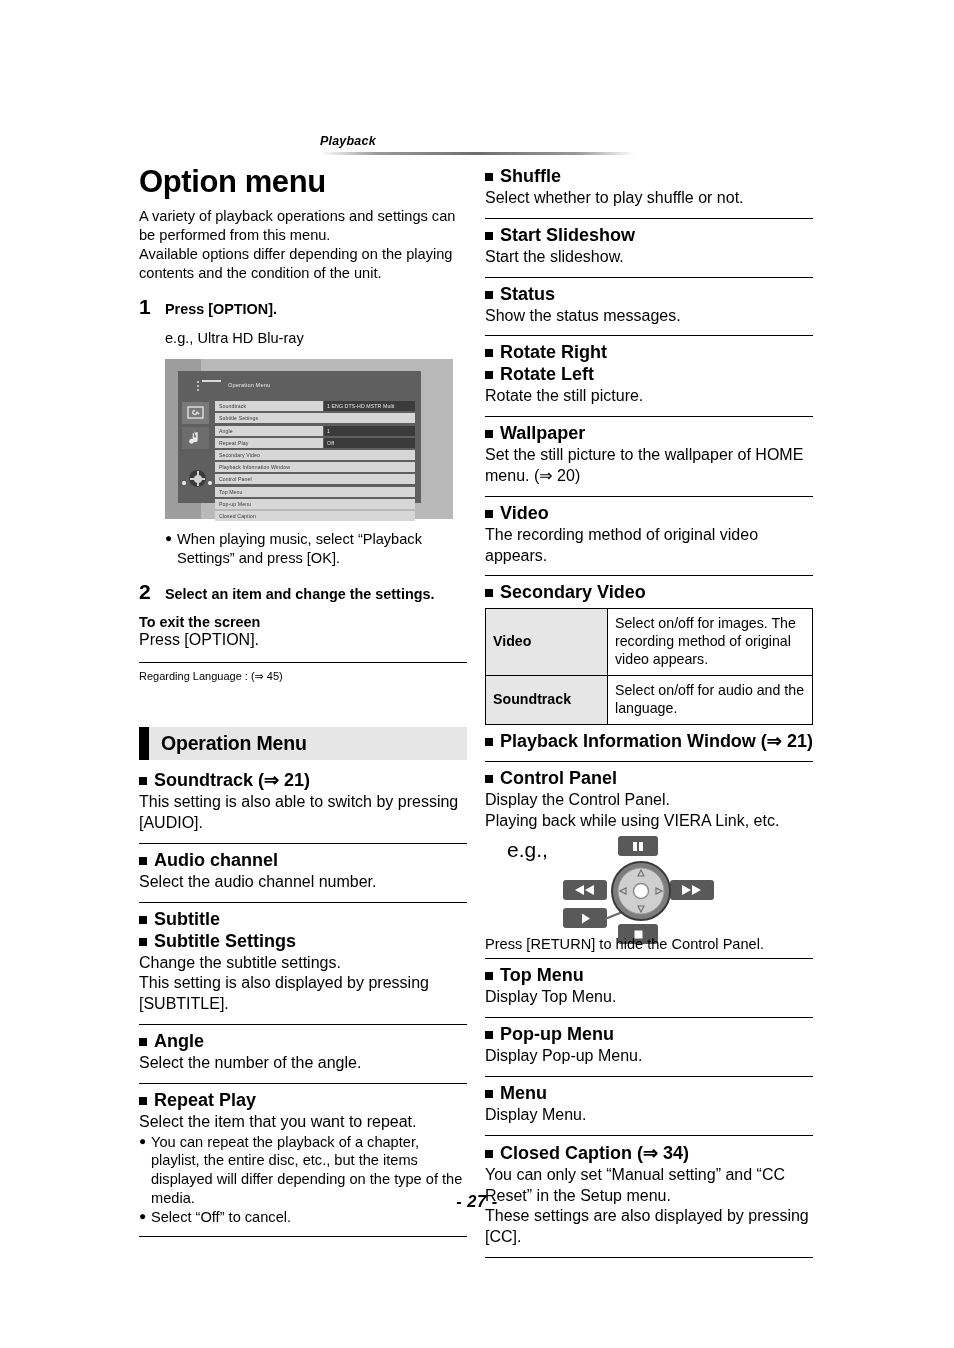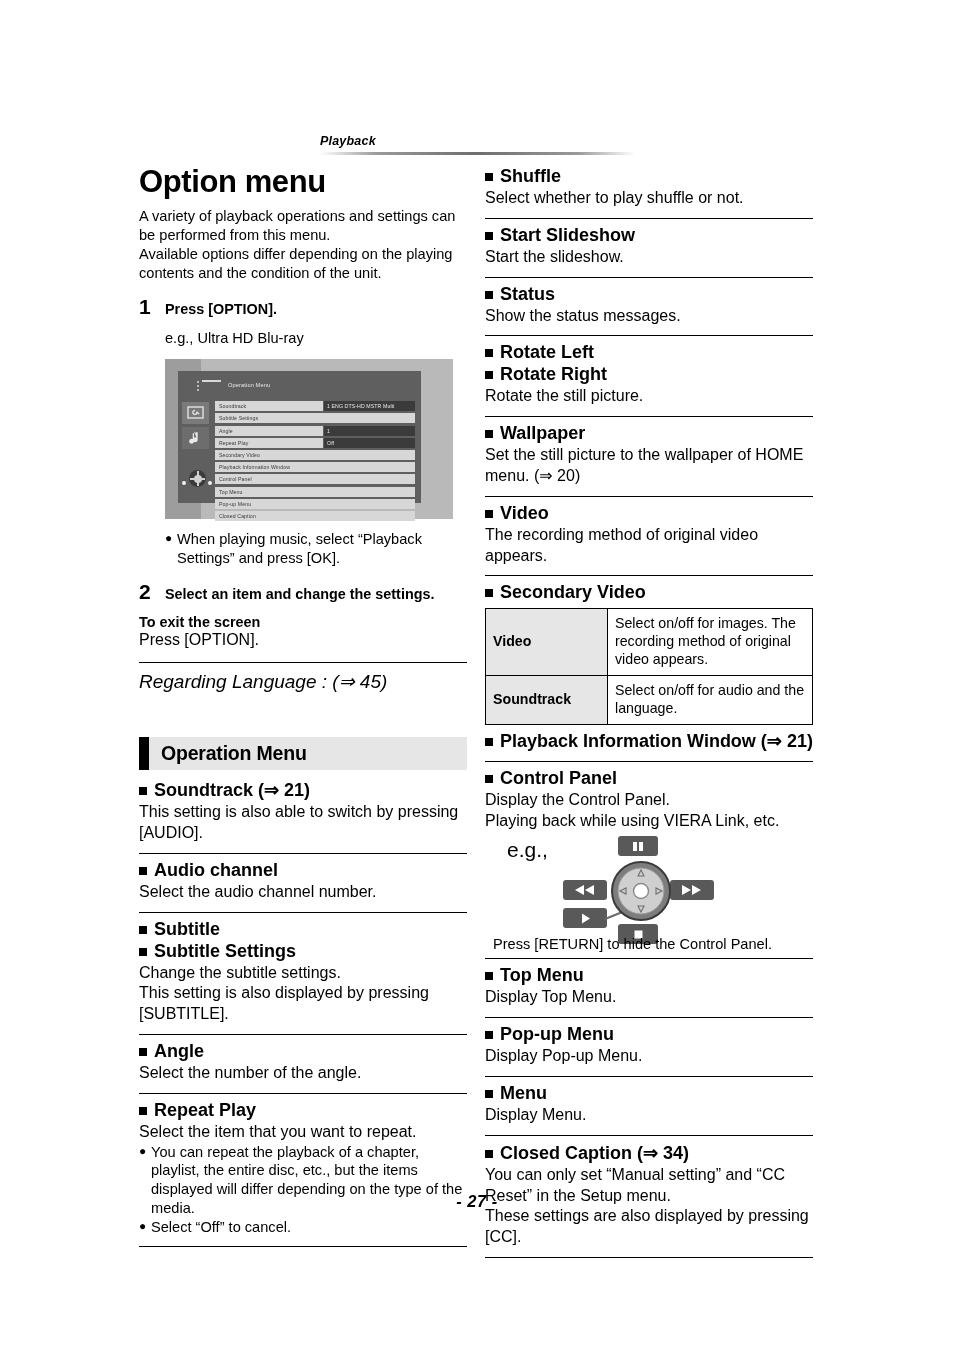--- a/index.html
+++ b/index.html
@@ -233,21 +233,21 @@
     border: 0;
     border-top: 1.6px solid #000;
     margin: 11px 0 7px 0;
   }
   hr.sep-thin {
     border: 0;
     border-top: 1.3px solid #000;
     margin: 9px 0 6px 0;
   }
 
-  .reg-line { font-size: 19px; font-style: italic; }
+  .reg-line { font-size: 11px; }
 
   
   .band {
     margin-top: 44px;
     height: 33px;
     background: #e6e6e6;
     display: flex;
     align-items: center;
   }
   .band-bar {
@@ -351,21 +351,21 @@
     position: absolute;
     left: 120px; top: 82px;
     width: 38px; height: 1.6px;
     background: #6a6a6a;
     transform: rotate(-22deg);
     transform-origin: left center;
   }
 
   .cp-after {
     position: absolute;
-    left: 8px; top: 100px;
+    left: 0; top: 100px;
     font-size: 14.6px;
   }
 
   
   .folio {
     position: absolute;
     left: 0; right: 0;
     top: 1192px;
     text-align: center;
     font-size: 16.5px;
@@ -578,25 +578,25 @@
         <span class="sq"></span>
         <span>Status</span>
       </div>
       <div class="item-body">Show the status messages.</div>
     </div>
     <hr class="sep-thin">
 
     <div class="item">
       <div class="item-head">
         <span class="sq"></span>
+        <span>Rotate Right</span>
+      </div>
+      <div class="item-head">
+        <span class="sq"></span>
         <span>Rotate Left</span>
-      </div>
-      <div class="item-head">
-        <span class="sq"></span>
-        <span>Rotate Right</span>
       </div>
       <div class="item-body">Rotate the still picture.</div>
     </div>
     <hr class="sep-thin">
 
     <div class="item">
       <div class="item-head">
         <span class="sq"></span>
         <span>Wallpaper</span>
       </div>

